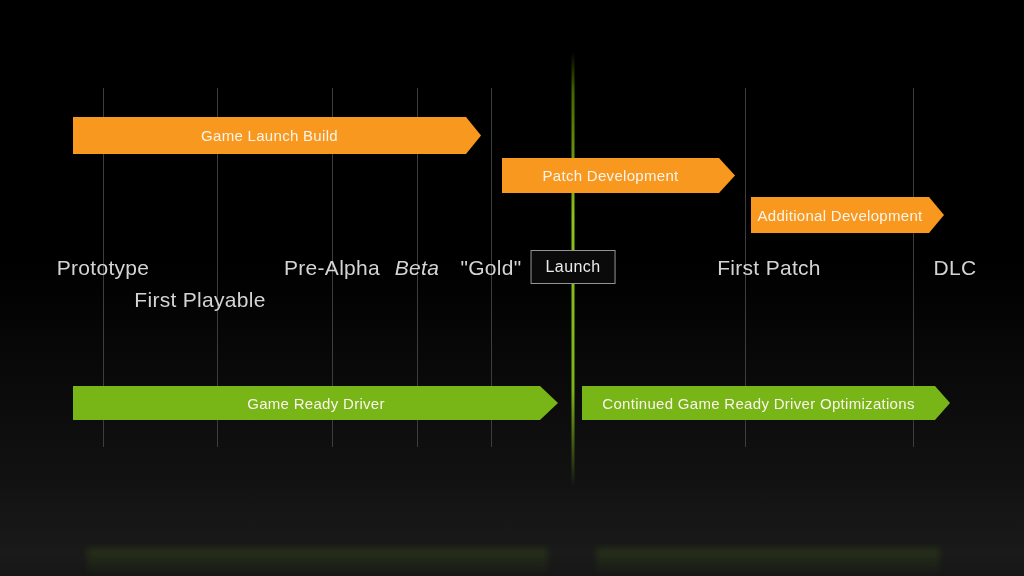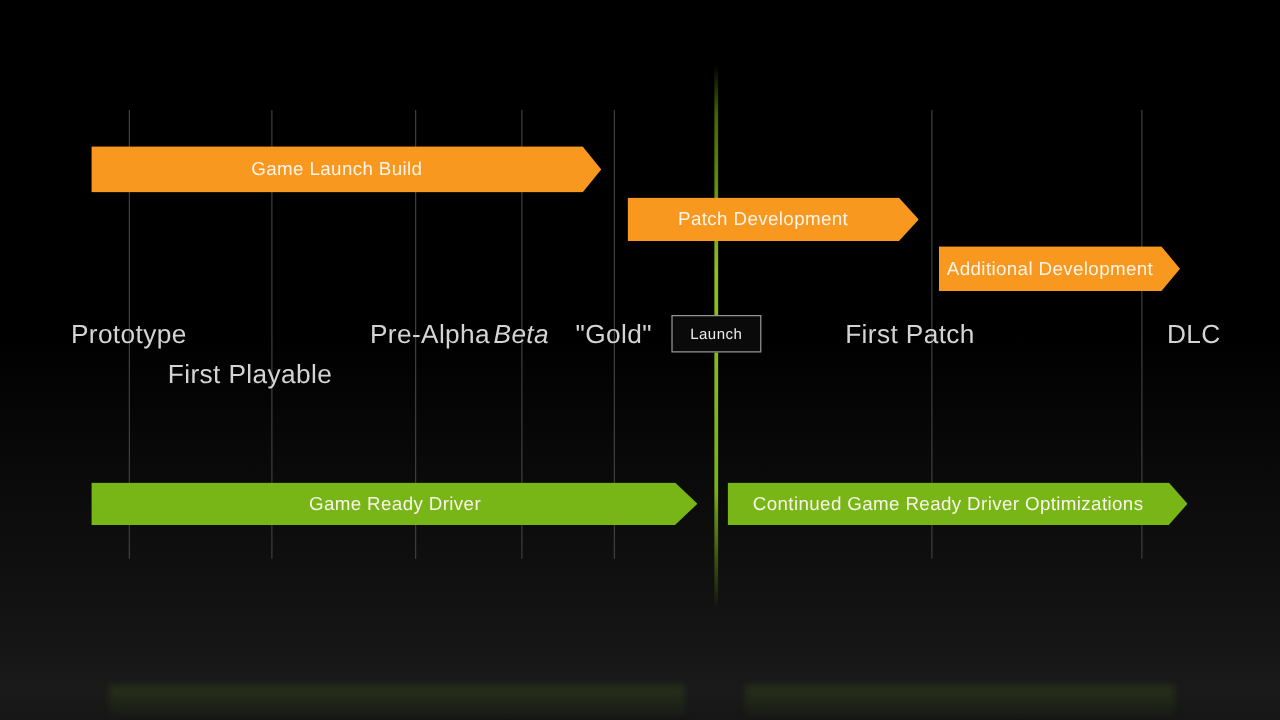--- a/index.html
+++ b/index.html
@@ -23,21 +23,21 @@
   }
   .arrow.orange{background:var(--orange,#f8981f);}
   .arrow.green{background:var(--green,#77b616);}
   .milestone{
     position:absolute;transform:translate(-50%,-50%);
     color:var(--label-text,#d4d4d4);font-size:21px;letter-spacing:.3px;white-space:nowrap;
   }
   .launch-box{
     position:absolute;transform:translate(-50%,-50%);
     border:1px solid var(--launch-border,#949494);background:#0a0a0a;
-    color:var(--launch-text,#ececec);font-size:12px;letter-spacing:.4px;
+    color:var(--launch-text,#ececec);font-size:16px;letter-spacing:.4px;
     padding:7px 14px;white-space:nowrap;
   }
   .reflection{
     position:absolute;filter:blur(3px);
     background:linear-gradient(to bottom, rgba(119,182,22,0.15), rgba(119,182,22,0.02));
   }
 </style>
 </head>
 <body>
 
@@ -55,24 +55,24 @@
   <div>
       <div class="arrow orange" style="left: 73px; top: 117px; width: 408px; height: 37px; --tip: 15px;">Game Launch Build</div>
       <div class="arrow orange" style="left: 502px; top: 158px; width: 233px; height: 35px; --tip: 16px;">Patch Development</div>
       <div class="arrow orange" style="left: 751px; top: 197px; width: 193px; height: 36px; --tip: 15px;">Additional Development</div>
       <div class="arrow green" style="left: 73px; top: 386px; width: 485px; height: 34px; padding-left: 19px; --tip: 18px;">Game Ready Driver</div>
       <div class="arrow green" style="left: 582px; top: 386px; width: 368px; height: 34px; --tip: 15px;">Continued Game Ready Driver Optimizations</div>
     </div>
   <div>
       <div class="milestone" style="left: 103px; top: 268px;">Prototype</div>
       <div class="milestone" style="left: 200px; top: 268px; margin-top: 32px;">First Playable</div>
-      <div class="milestone" style="left: 332px; top: 268px; margin-left: 12px;">Pre-Alpha</div>
+      <div class="milestone" style="left: 332px; top: 268px;">Pre-Alpha</div>
       <div class="milestone" style="left: 417px; top: 268px; font-style: italic;">Beta</div>
       <div class="milestone" style="left: 491px; top: 268px;">"Gold"</div>
       <div class="launch-box" style="left: 573px; top: 267px;">Launch</div>
-      <div class="milestone" style="left: 704px; top: 268px; padding-left: 48px;">First Patch</div>
+      <div class="milestone" style="left: 745px; top: 268px; padding-left: 48px;">First Patch</div>
       <div class="milestone" style="left: 955px; top: 268px;">DLC</div>
     </div>
   <div>
       <div class="reflection" style="left: 87px; width: 461px; top: 548px; height: 26px;"></div>
       <div class="reflection" style="left: 596px; width: 344px; top: 548px; height: 26px;"></div>
     </div>
 </div>
 
 </body></html>

